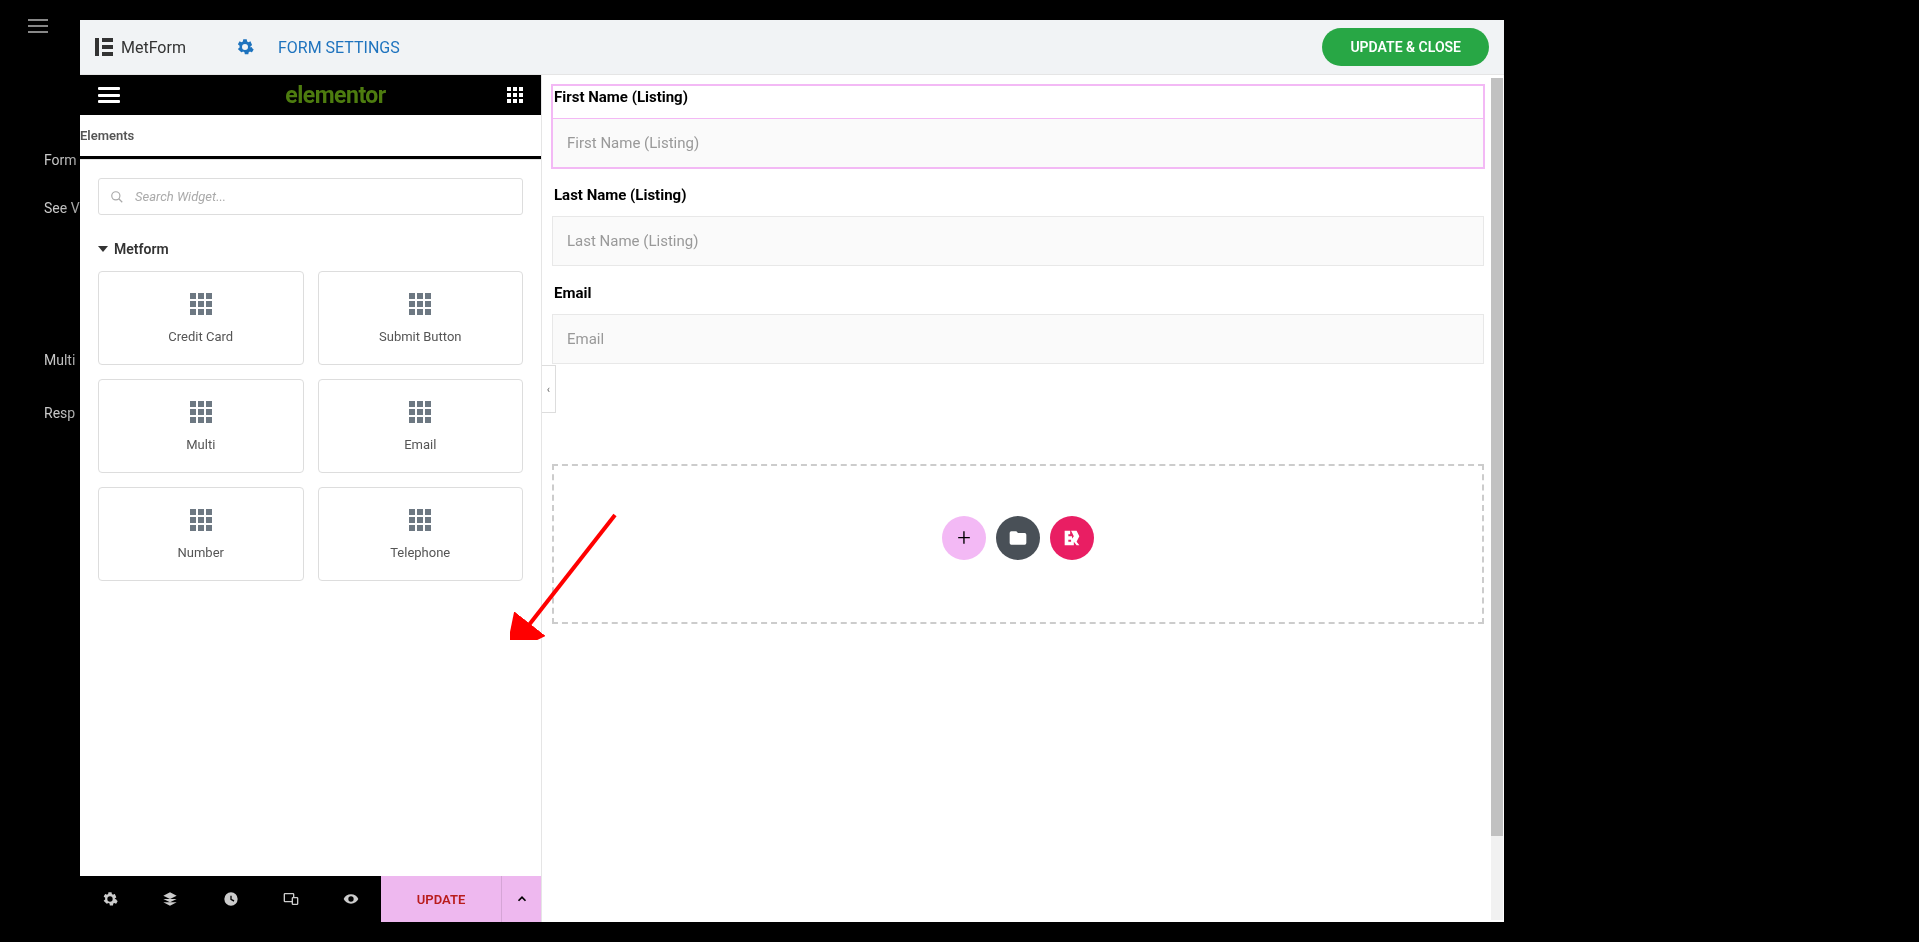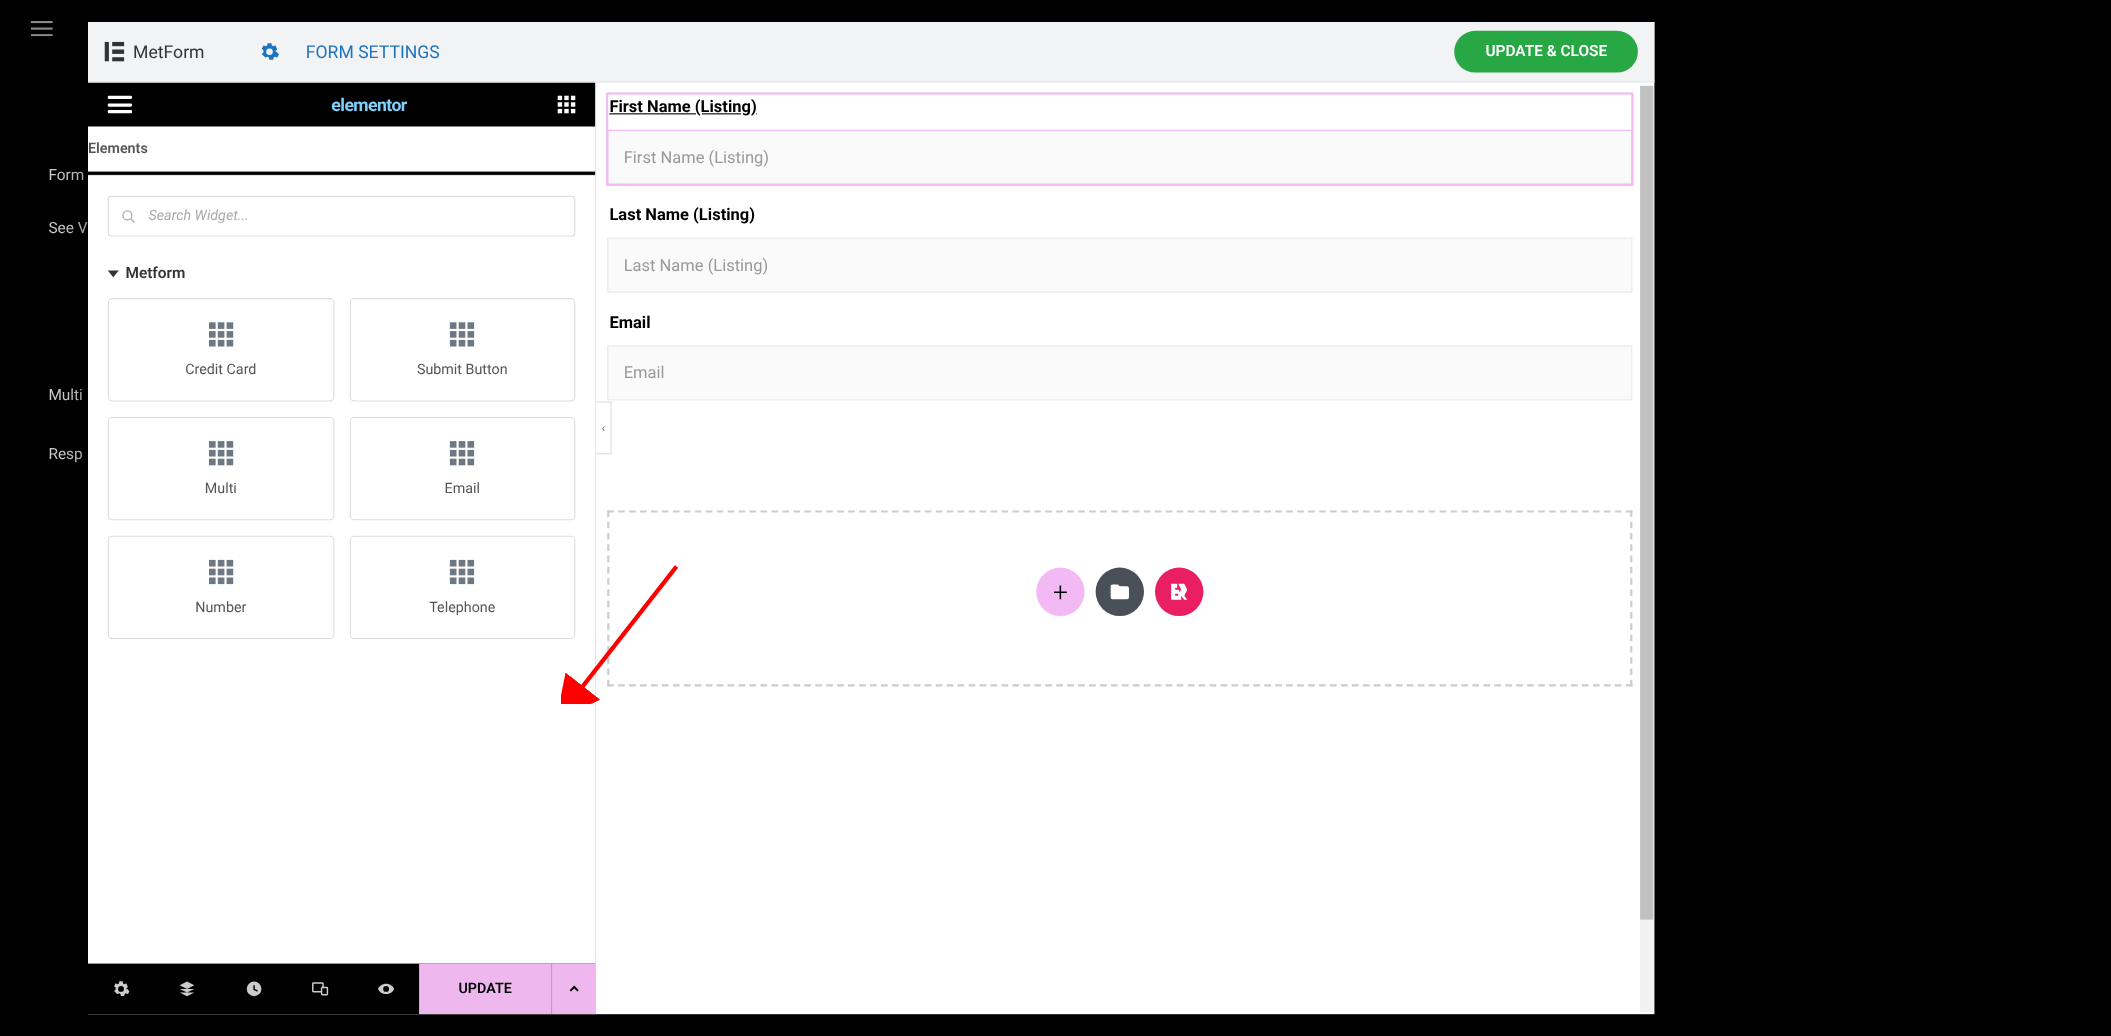--- a/index.html
+++ b/index.html
@@ -16,21 +16,21 @@
     .header-form-settings { display: flex; align-items: center; gap: 24px; color: #1e73be; font-size: 16px; margin-left: 50px; cursor: pointer; }
     .gear-svg { width: 18px; height: 18px; fill: #1e73be; }
     .update-close-btn { margin-left: auto; background: #28a745; color: #fff; border: none; padding: 11px 28px; border-radius: 30px; font-size: 14px; font-weight: 600; cursor: pointer; }
     
     .modal-body { flex: 1; display: flex; overflow: hidden; }
     
     .sidebar { width: 462px; background: #fff; display: flex; flex-direction: column; border-right: 1px solid #e5e5e5; }
     .sidebar-top { height: 40px; background: #000; display: flex; align-items: center; justify-content: space-between; padding: 0 18px; }
     .hamburger-icon { width: 22px; height: 16px; display: flex; flex-direction: column; justify-content: space-between; cursor: pointer; }
     .hamburger-icon span { height: 3px; background: #fff; border-radius: 1px; }
-    .elementor-logo { color: #7dd3fc; font-size: 16px; font-weight: 700; letter-spacing: -0.5px; margin-left: 44px; }
+    .elementor-logo { color: #4d7c0f; font-size: 23px; font-weight: 700; letter-spacing: -0.5px; margin-left: 44px; }
     .grid9-icon { width: 16px; height: 16px; display: grid; grid-template-columns: repeat(3, 1fr); gap: 2px; cursor: pointer; }
     .grid9-icon span { background: #fff; }
     
     .tabs { display: flex; border-bottom: 1px solid #e5e5e5; }
     .tab { flex: 1; padding: 13px 0; font-size: 13px; font-weight: 600; color: #555; cursor: pointer; }
     .tab.active { border-bottom: 3px solid #000; }
     
     .search-wrap { padding: 18px; }
     .search-box { position: relative; }
     .search-box input { width: 100%; padding: 10px 12px 10px 36px; border: 1px solid #ddd; border-radius: 3px; font-size: 13px; font-style: italic; color: #999; }
@@ -42,28 +42,28 @@
     
     .widgets-grid { display: grid; grid-template-columns: 1fr 1fr; gap: 14px; padding: 0 18px; }
     .widget-card { border: 1px solid #ddd; border-radius: 4px; height: 94px; display: flex; flex-direction: column; align-items: center; justify-content: center; gap: 14px; cursor: grab; }
     .widget-icon { width: 22px; height: 22px; display: grid; grid-template-columns: repeat(3, 1fr); gap: 2px; }
     .widget-icon span { background: #6d7882; }
     .widget-label { font-size: 13px; color: #555; }
     
     .sidebar-footer { margin-top: auto; height: 46px; background: #000; display: flex; align-items: center; }
     .footer-icon { flex: 1; display: flex; align-items: center; justify-content: center; color: #ccc; cursor: pointer; }
     .footer-icon svg { width: 16px; height: 16px; fill: #ccc; }
-    .update-btn { flex: 0 0 120px; height: 100%; background: #eeb8ef; color: #000000; border: none; font-size: 13px; font-weight: 600; cursor: pointer; }
+    .update-btn { flex: 0 0 120px; height: 100%; background: #eeb8ef; color: #b91c1c; border: none; font-size: 13px; font-weight: 600; cursor: pointer; }
     .chevron-btn { flex: 0 0 40px; height: 100%; background: #eeb8ef; border: none; display: flex; align-items: center; justify-content: center; cursor: pointer; border-left: 1px solid rgba(0,0,0,0.1); }
     
     .preview { flex: 1; padding: 10px 20px 10px 10px; overflow-y: auto; position: relative; }
     .collapse-handle { position: absolute; left: 0; top: 290px; width: 14px; height: 48px; background: #fff; border: 1px solid #ddd; border-left: none; display: flex; align-items: center; justify-content: center; cursor: pointer; font-size: 11px; color: #666; }
     
     .form-field { margin-bottom: 18px; }
-    .form-field.selected { outline: 2px solid #f3b9f5; outline-offset: -1px; text-decoration: underline; }
+    .form-field.selected { outline: 2px solid #f3b9f5; outline-offset: -1px; }
     .field-label { font-size: 15px; font-weight: 700; color: #000; margin-bottom: 12px; display: block; padding: 0 2px; }
     .form-field.selected .field-label { padding-top: 3px; }
     .field-input { width: 100%; padding: 15px 14px; border: 1px solid #e8e8e8; background: #fafafa; font-size: 15px; color: #999; }
     .field-input::placeholder { color: #999; }
     .form-field.selected .field-input { border: 1px solid #f3b9f5; }
     
     .drop-zone { margin-top: 100px; border: 2px dashed #ccc; padding: 50px 20px 40px; text-align: center; }
     .drop-buttons { display: flex; align-items: center; justify-content: center; gap: 10px; margin-bottom: 22px; }
     .drop-btn { width: 44px; height: 44px; border-radius: 50%; border: none; display: flex; align-items: center; justify-content: center; cursor: pointer; font-size: 20px; color: #fff; }
     .drop-btn.plus { background: #f3b9f5; color: #000; font-size: 24px; font-weight: 300; }

